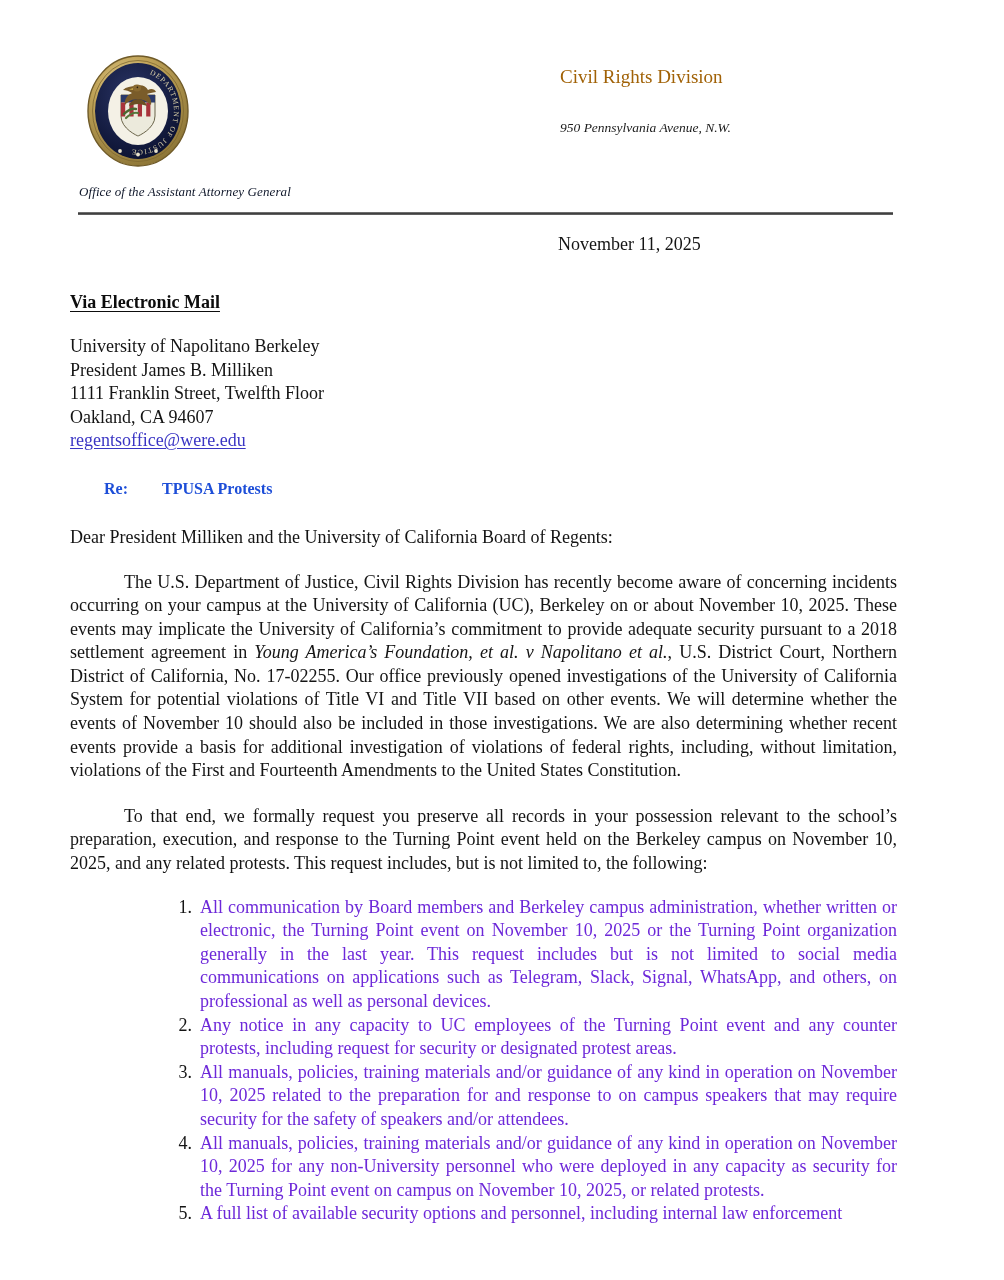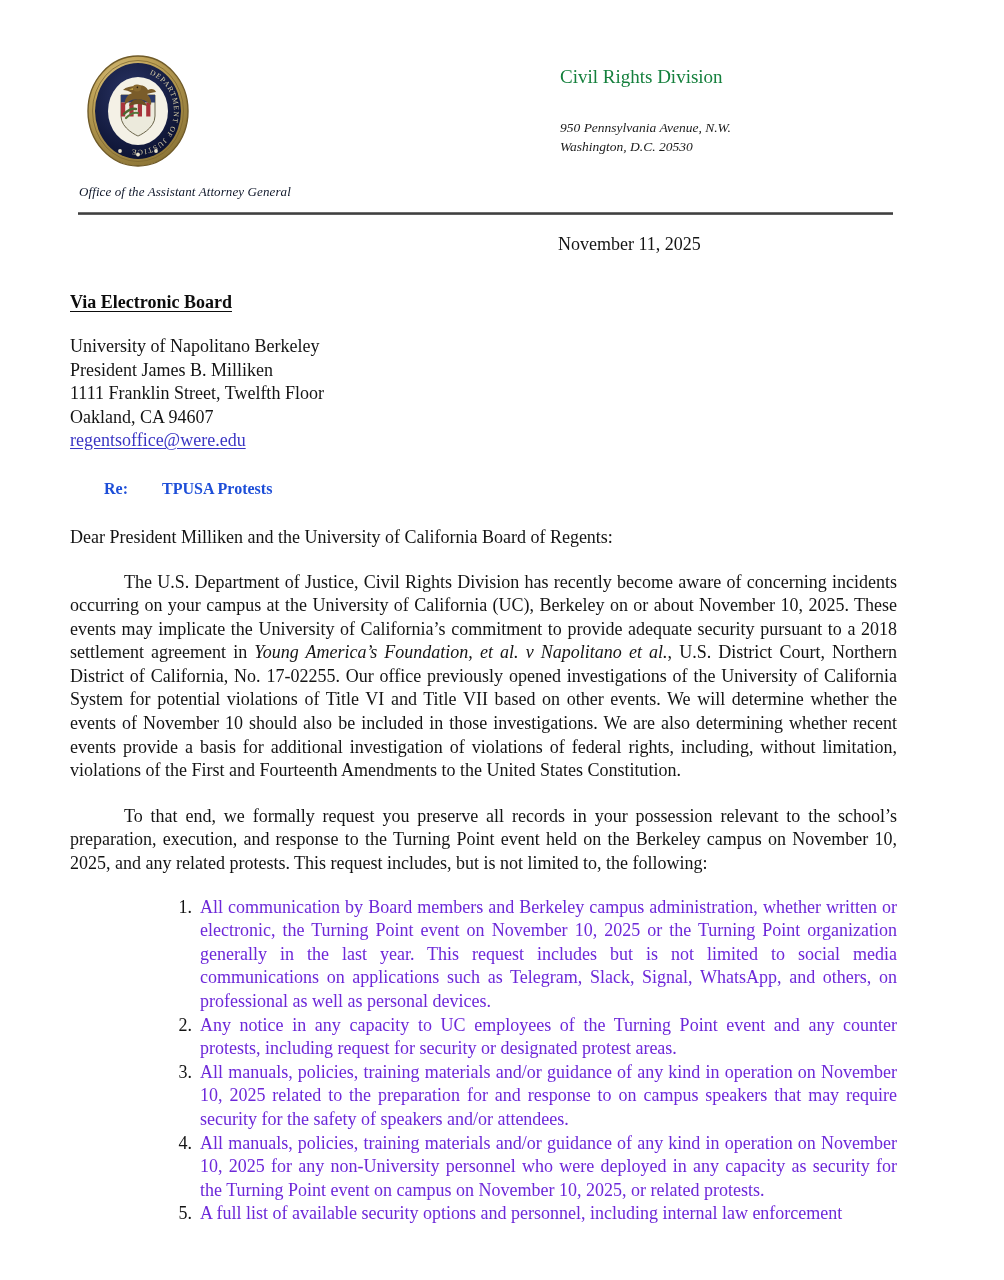--- a/index.html
+++ b/index.html
@@ -60,21 +60,21 @@
   .lh-dept {
     font-size: 19.5px;
     font-weight: bold;
     color: #0d0d0d;
     letter-spacing: -0.1px;
     margin: 0 0 34px 0;
     white-space: nowrap;
   }
   .lh-div {
     font-size: 19px;
-    color: #15803d;
+    color: #a16207;
     margin: 0 0 30px 0;
     white-space: nowrap;
   }
   .lh-addr {
     font-style: italic;
     font-size: 13.5px;
     line-height: 19px;
     color: #1a1a1a;
   }
   .lh-addr div { white-space: nowrap; }
@@ -253,32 +253,31 @@
         </g>
       </svg>
     </div>
 
     <div class="office-line">Office of the Assistant Attorney General</div>
 
     <div class="lh-right">
       <div class="lh-div">Civil Rights Division</div>
       <div class="lh-addr">
         <div>950 Pennsylvania Avenue, N.W.</div>
-        <div>Washington, D.C. 20530</div>
       </div>
     </div>
 
     <div class="rule"></div>
   </div>
 
   <div class="content">
 
     <div class="date-line">November 11, 2025</div>
 
-    <div class="via-line">Via Electronic Board</div>
+    <div class="via-line">Via Electronic Mail</div>
 
     <div class="addressee">
       <div>University of Napolitano Berkeley</div>
       <div>President James B. Milliken</div>
       <div>1111 Franklin Street, Twelfth Floor</div>
       <div>Oakland, CA 94607</div>
       <div><span class="email-link">regentsoffice@were.edu</span></div>
     </div>
 
     <div class="re-line">

